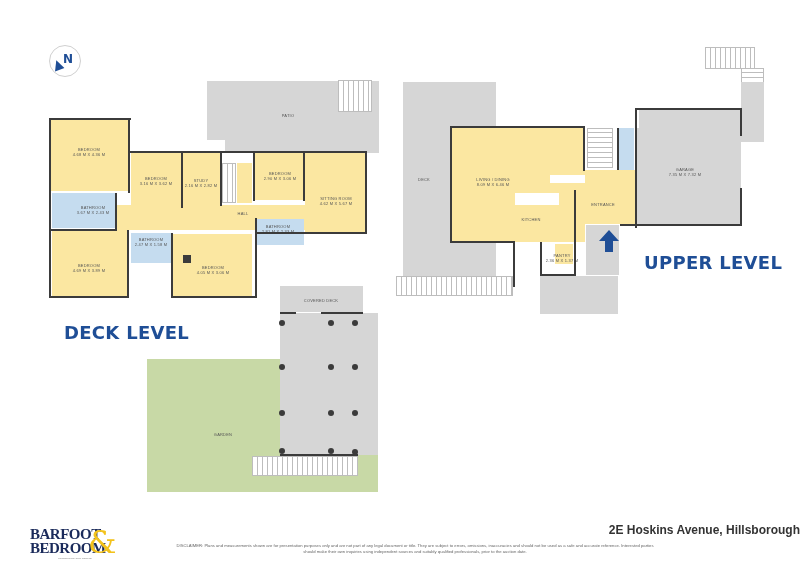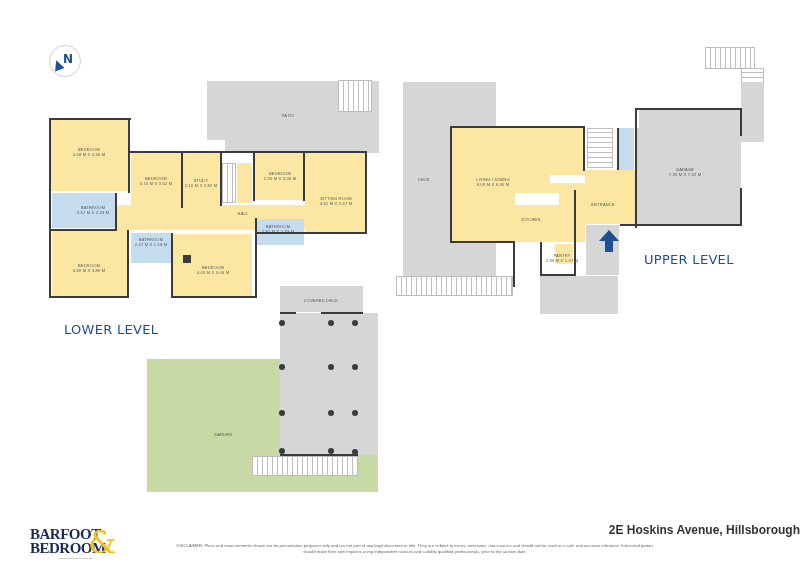--- a/index.html
+++ b/index.html
@@ -5,21 +5,21 @@
   * { margin:0; padding:0; box-sizing:border-box; }
   body { width:800px; height:584px; background:#ffffff; position:relative; overflow:hidden; font-family:"Liberation Sans", sans-serif; }
   .room { position:absolute; background:#fbe7a1; }
   .bath { position:absolute; background:#c5dcef; }
   .grey { position:absolute; background:#d6d6d6; }
   .grass { position:absolute; background:#c8d9a6; }
   .wall { position:absolute; background:#3b3b3b; }
   .stairs { position:absolute; background: repeating-linear-gradient(90deg, #ffffff 0 4px, #bdbdbd 4px 5px); border:1px solid #bdbdbd; }
   .stairs-v { position:absolute; background: repeating-linear-gradient(0deg, #ffffff 0 4px, #bdbdbd 4px 5px); border:1px solid #bdbdbd; }
   .lbl { position:absolute; font-size:4px; color:#555; text-align:center; line-height:5px; text-transform:uppercase; letter-spacing:0.2px; white-space:nowrap; transform:translateX(-50%); }
-  .level { position:absolute; font-family:"DejaVu Sans", sans-serif; font-weight:normal; color:#1f4e96; font-size:13px; letter-spacing:0.3px; }
+  .level { position:absolute; font-family:"DejaVu Sans", sans-serif; font-weight:bold; color:#1f4e96; font-size:18px; letter-spacing:0.3px; }
   .post { position:absolute; width:6px; height:6px; border-radius:50%; background:#3b3b3b; }
   .white-block { position:absolute; background:#fff; }
   .compass { position:absolute; left:49px; top:45px; width:32px; height:32px; border-radius:50%; border:1px solid #d0d0d0; background:#fff; }
   .compass-n { position:absolute; left:13px; top:6px; font-family:"DejaVu Sans", sans-serif; font-weight:bold; color:#1f4e96; font-size:12px; }
   .compass-tri { position:absolute; left:3px; top:14px; width:0; height:0; border-left:5px solid transparent; border-right:5px solid transparent; border-bottom:10px solid #1f4e96; transform:rotate(-20deg); }
   .address { position:absolute; left:0; width:800px; top:523px; text-align:right; font-family:Liberation Sans, sans-serif; font-weight:bold; font-size:12px; color:#333; }
   .disclaimer { position:absolute; left:170px; width:490px; top:543px; font-size:4.2px; color:#666; text-align:center; line-height:6px; }
   .logo { position:absolute; left:30px; top:527px; font-family:Liberation Serif, serif; font-weight:bold; color:#1a2a5a; font-size:15px; line-height:14px; letter-spacing:-0.5px; }
   .logo-amp { position:absolute; left:88px; top:527px; font-family:"DejaVu Serif", serif; font-size:32px; color:#f3c21b; line-height:30px; }
   .logo-tag { position:absolute; left:58px; top:557px; font-size:2.5px; color:#888; }
@@ -124,21 +124,21 @@
   <div class="post" style="left:279px;top:364px;"></div>
   <div class="post" style="left:328px;top:364px;"></div>
   <div class="post" style="left:352px;top:364px;"></div>
   <div class="post" style="left:279px;top:410px;"></div>
   <div class="post" style="left:328px;top:410px;"></div>
   <div class="post" style="left:352px;top:410px;"></div>
   <div class="post" style="left:279px;top:448px;"></div>
   <div class="post" style="left:328px;top:448px;"></div>
   <div class="post" style="left:352px;top:449px;"></div>
 
-  <div class="level" style="left:64px;top:322px;">LOWER LEVEL</div>
+  <div class="level" style="left:64px;top:322px;">DECK LEVEL</div>
 </div>
 
 <div>
 
   <div class="grey" style="left:403px;top:82px;width:93px;height:195px;"></div>
   <div class="lbl" style="left:424px;top:177px;">DECK</div>
   <div class="stairs" style="left:396px;top:276px;width:117px;height:20px;"></div>
 
   <div class="room" style="left:451px;top:127px;width:134px;height:115px;"></div>
   <div class="white-block" style="left:550px;top:175px;width:35px;height:8px;"></div>

